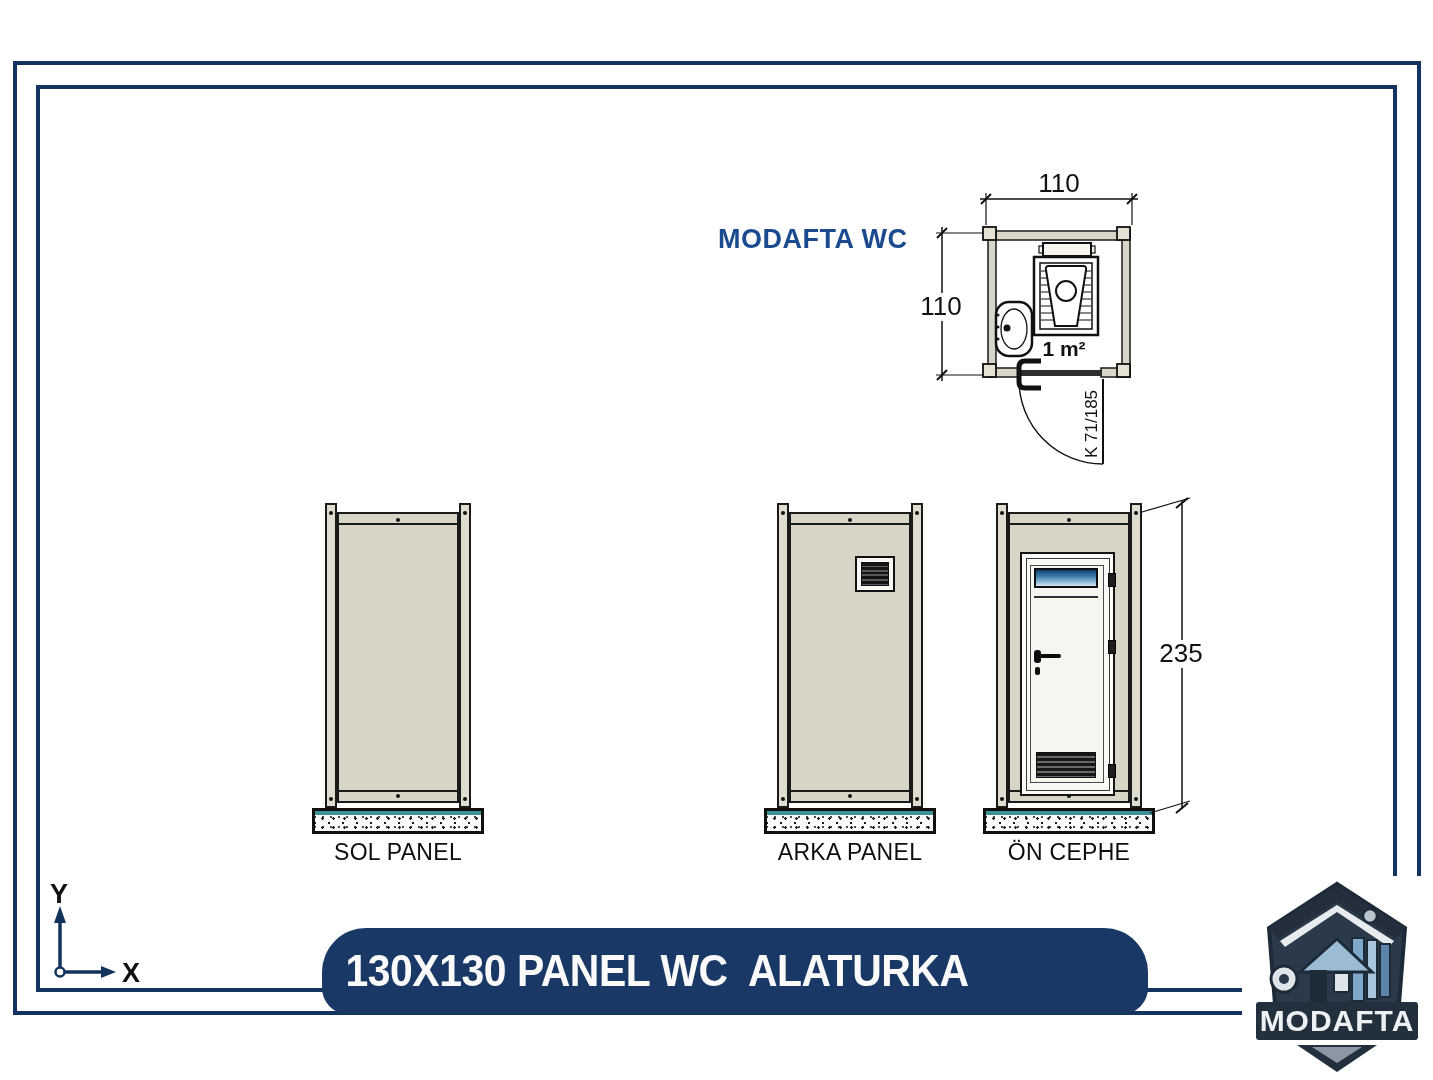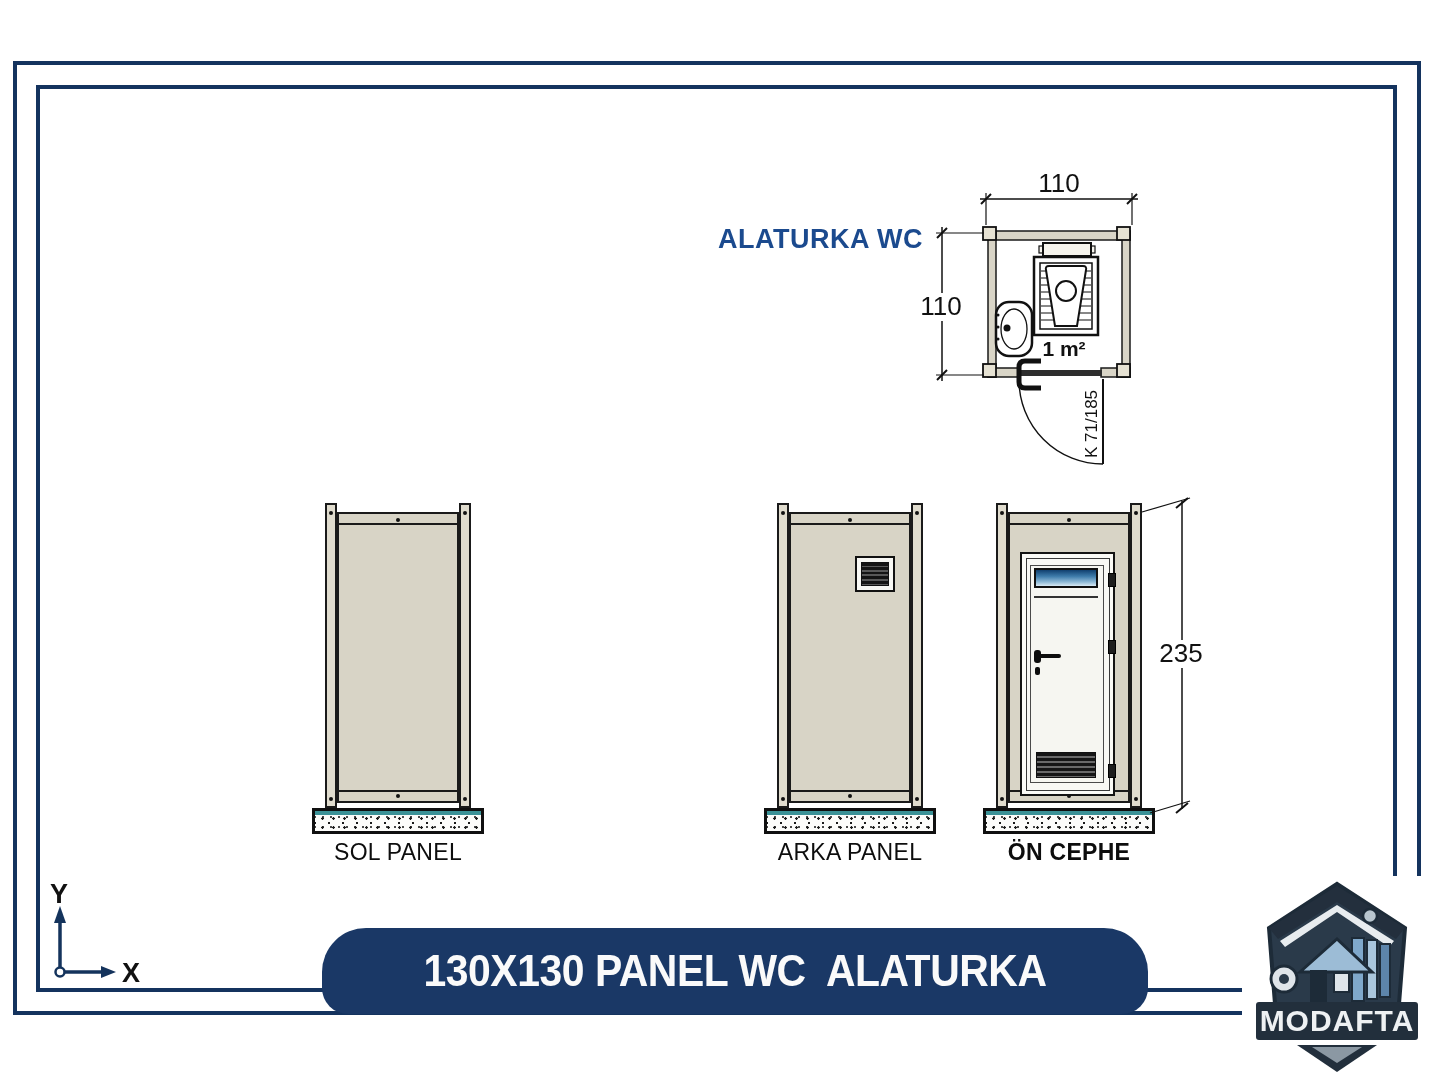--- a/index.html
+++ b/index.html
@@ -17,21 +17,21 @@
 
   
   .plan-heading { position:absolute; left:718px; top:224px; z-index:3;
     font-size:27px; font-weight:bold; color:#1b4a8e; letter-spacing:0.5px; }
 
   
   .elev { position:absolute; top:503px; width:172px; height:362px; z-index:2; }
   .elev-sol  { left:312px; }
   .elev-sag  { left:539px; }
   .elev-arka { left:764px; }
-  .elev-on   { left:983px;font-weight:bold; }
+  .elev-on   { left:983px; }
   .post { position:absolute; top:0; width:12px; height:305px;
     background:#e0dcce; border:2px solid #1a1a1a; }
   .post-l { left:13px; } .post-r { left:147px; }
   .panel { position:absolute; left:25px; top:9px; width:122px; height:291px;
     background:#d8d4c6; border:2px solid #1a1a1a; }
   .rail-t { position:absolute; left:0; top:0; width:100%; height:11px; border-bottom:2px solid #1a1a1a; }
   .rail-b { position:absolute; left:0; bottom:0; width:100%; height:11px; border-top:2px solid #1a1a1a; }
   .dot { position:absolute; width:4px; height:4px; background:#111; border-radius:50%; }
   .base { position:absolute; left:0; top:305px; width:172px; height:26px;
     border:3px solid #101010; background-color:#fcfcfa;
@@ -69,37 +69,37 @@
   .hinge-1 { top:19px; } .hinge-2 { top:86px; } .hinge-3 { top:210px; }
 
   
   .overlay { position:absolute; left:0; top:0; width:1433px; height:1080px;
     z-index:3; pointer-events:none; }
   .overlay text { font-family:"Liberation Sans", sans-serif; fill:#111; }
 
   
   .title-bar { position:absolute; left:322px; top:928px; width:826px; height:86px;
     background:#1a3866; border-radius:44px 44px 26px 26px; z-index:4;
-    display:flex; align-items:center; justify-content:center; }
+    display:flex; align-items:center; }
   .title-bar span { color:#fafafa; font-size:44px; font-weight:bold; white-space:pre;
     transform:scaleX(0.93); letter-spacing:-0.5px; }
 
   
   .logo-wrap { position:absolute; left:1242px; top:876px; width:190px; height:200px;
     background:#ffffff; z-index:5; }
 </style>
 </head>
 <body>
 
 <div class="canvas">
 
   <div class="border-outer"></div>
   <div class="border-inner"></div>
 
-  <div class="plan-heading">ALATURKA WC</div>
+  <div class="plan-heading">MODAFTA WC</div>
 
   <div class="elev elev-sol">
     <div class="post post-l">
         <span class="dot" style="left:2px;top:6px"></span>
         <span class="dot" style="left:2px;top:292px"></span>
       </div>
     <div class="post post-r">
         <span class="dot" style="left:2px;top:6px"></span>
         <span class="dot" style="left:2px;top:292px"></span>
       </div>

